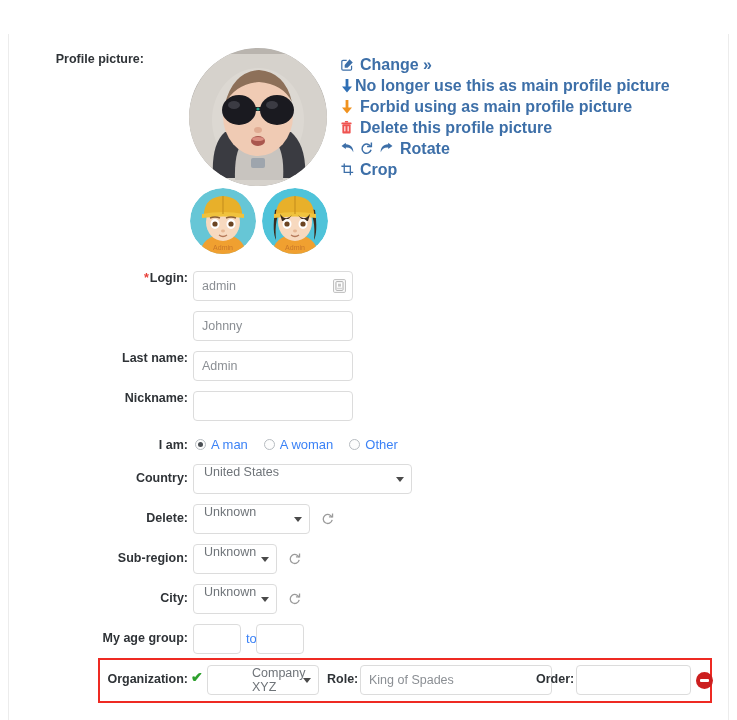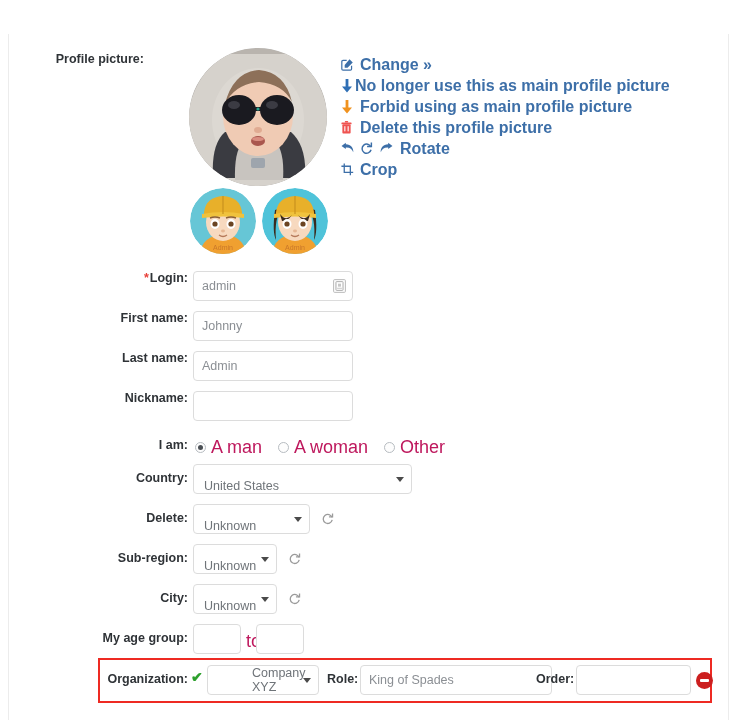--- a/index.html
+++ b/index.html
@@ -50,21 +50,21 @@
     font-size: 12.5px; color: #8b8f94;
     padding: 0 8px; outline: none;
     font-family: "Liberation Sans", sans-serif;
   }
   .inp::placeholder { color: #8b8f94; opacity: 1; }
 
   .sel {
     position: relative; border: 1px solid #dcdcdc; border-radius: 4px;
     background: #fff; height: 30px;
     font-size: 12.5px; color: #6f7479;
-    display: flex; align-items: flex-end; padding: 0 20px 0 10px;
+    display: flex; align-items: flex-start; padding: 0 20px 0 10px;
   }
   .sel .caret {
     position: absolute; right: 7px; top: 50%; margin-top: -2px;
     width: 0; height: 0;
     border-left: 4px solid transparent; border-right: 4px solid transparent;
     border-top: 5px solid #4a4a4a;
   }
 
   
   .avatar-main {
@@ -110,21 +110,21 @@
   
   .radio {
     width: 11px; height: 11px; border-radius: 50%;
     border: 1px solid #b7bcc1; background: #fdfdfd;
     display: inline-flex; align-items: center; justify-content: center;
     margin-right: 5px;
   }
   .radio.on::after {
     content: ""; width: 5px; height: 5px; border-radius: 50%; background: #4a4f54;
   }
-  .radio-lbl { font-size: 18px; color: #be185d; margin-right: 16px; }
+  .radio-lbl { font-size: 13px; color: #3b82f6; margin-right: 16px; }
 
   .refresh { margin-left: 7px; cursor: pointer; }
 </style>
 </head>
 <body>
 
 <div class="page">
 
 
   <div class="content">
@@ -285,23 +285,20 @@
   <div style="position:absolute; left:193px; top:271px;">
     <input class="inp" style="width: 160px; padding-right: 26px;" value="admin">
     <svg style="position:absolute; right:7px; top:8px;" width="13" height="14" viewBox="0 0 14 15">
       <rect x="0.6" y="0.6" width="12.8" height="13.8" rx="1.2" fill="#fafafa" stroke="#b9b9b9"></rect>
       <rect x="3.2" y="2.8" width="7.6" height="9.4" rx="0.8" fill="#fff" stroke="#a6a6a6"></rect>
       <rect x="5.4" y="5" width="3.2" height="3.2" fill="#c7c7c7"></rect>
       <rect x="4.4" y="9.4" width="5.2" height="1.1" fill="#c7c7c7"></rect>
     </svg>
   </div>
 
-  <div class="row" style="left:8px; top:311px; width:180px; justify-content:flex-end;">
-    <span class="lbl">First name:</span>
-  </div>
   <input class="inp" style="position: absolute; left: 193px; top: 311px; width: 160px;" value="Johnny">
 
   <div class="row" style="left:8px; top:351px; width:180px; justify-content:flex-end;">
     <span class="lbl">Last name:</span>
   </div>
   <input class="inp" style="position: absolute; left: 193px; top: 351px; width: 160px;" value="Admin">
 
   <div class="row" style="left:8px; top:391px; width:180px; justify-content:flex-end;">
     <span class="lbl">Nickname:</span>
   </div>

